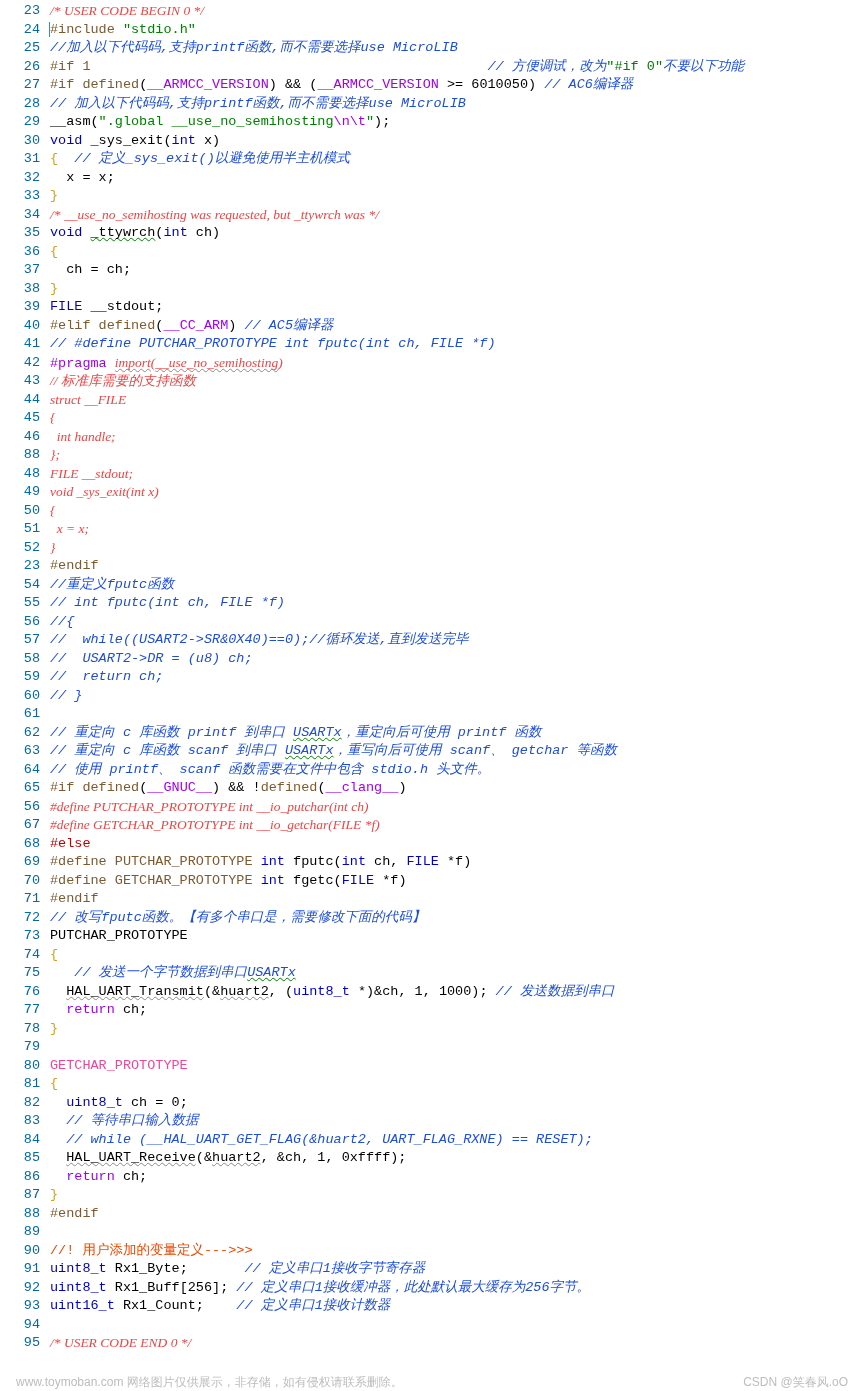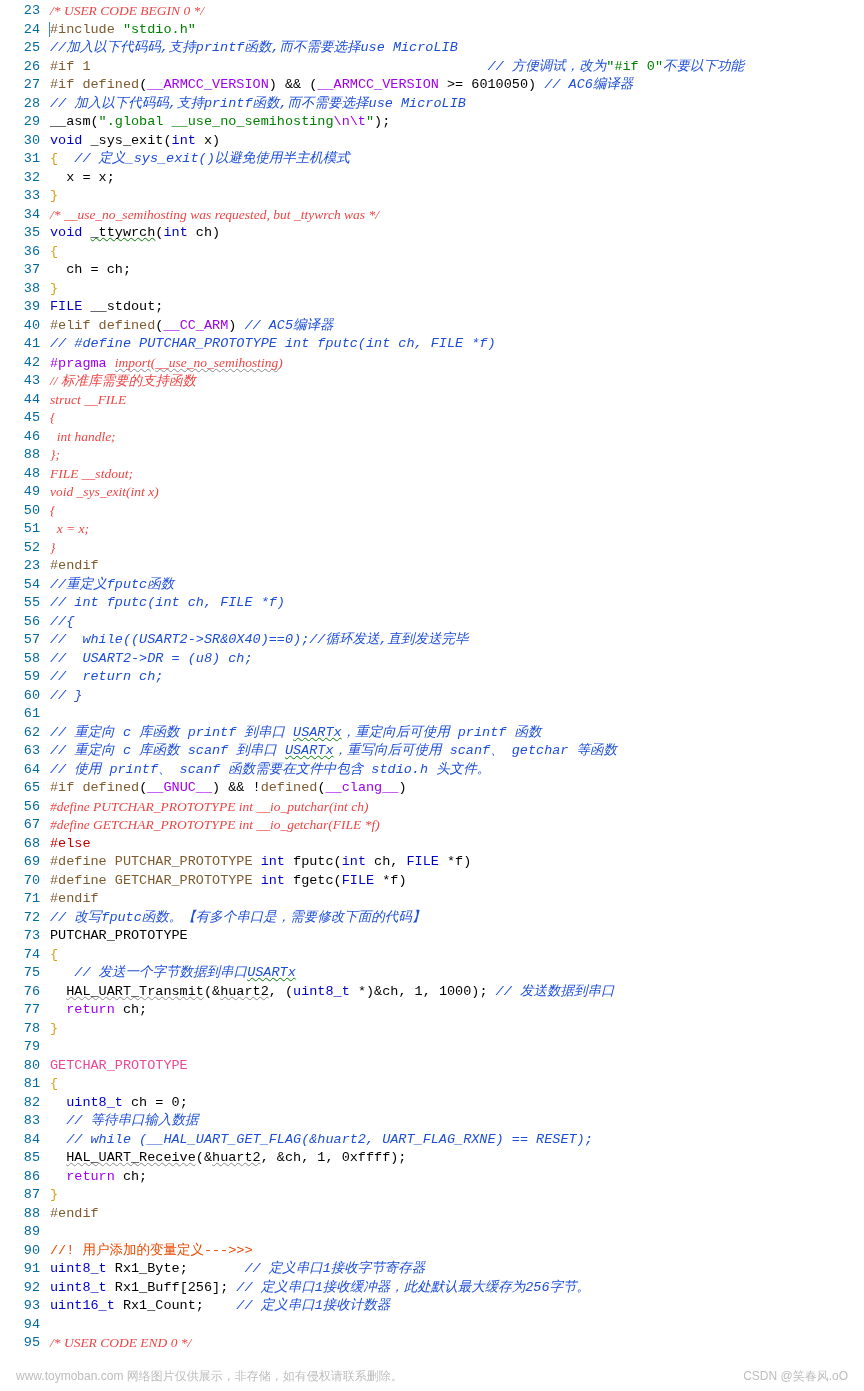--- a/index.html
+++ b/index.html
@@ -38,21 +38,21 @@
   .c-red     { color: #c00000; }   
   .c-redbr   { color: #e84a00; }   
   .c-teal    { color: #ec4899; }
   .c-gold    { color: #d4a017; }   
   .c-fn      { color: #000; margin-top: 48px; }      
   .c-cursor  { border-left: 1px solid #3b82f6; margin-left:-1px;}
   .wavy-g    { text-decoration: underline wavy #008000 1px; text-decoration-skip-ink: none; }
   .wavy-gr   { text-decoration: underline wavy #8a8a8a 1px; text-decoration-skip-ink: none; }
   .footer {
     position: fixed;
-    left: 0; right: 0; bottom: 6px;
+    left: 0; right: 0; bottom: 0;
     display: flex; justify-content: space-between;
     font-family: sans-serif;
     font-size: 12px;
     color: #bdbdbd;
     padding: 0 16px;
   }
 </style>
 </head>
 <body>
 

